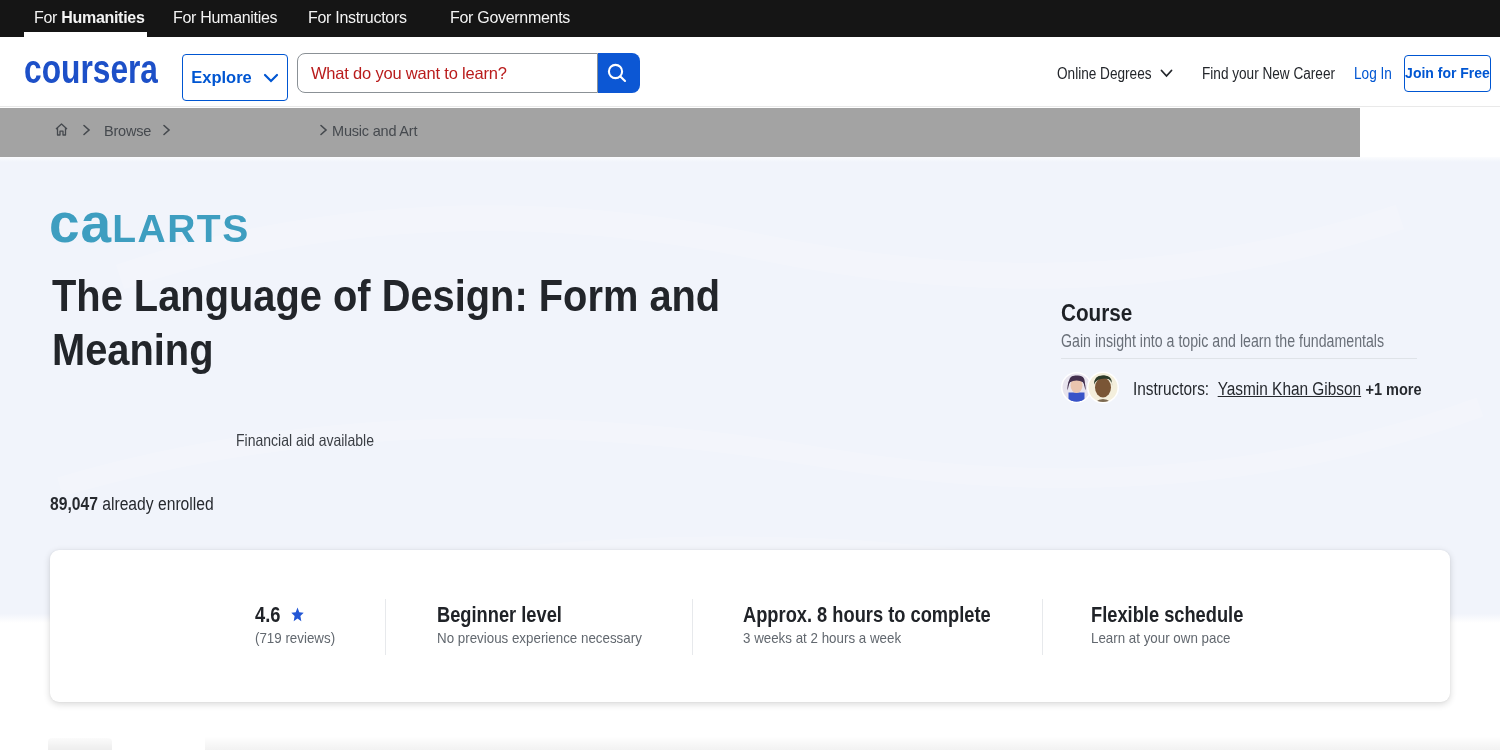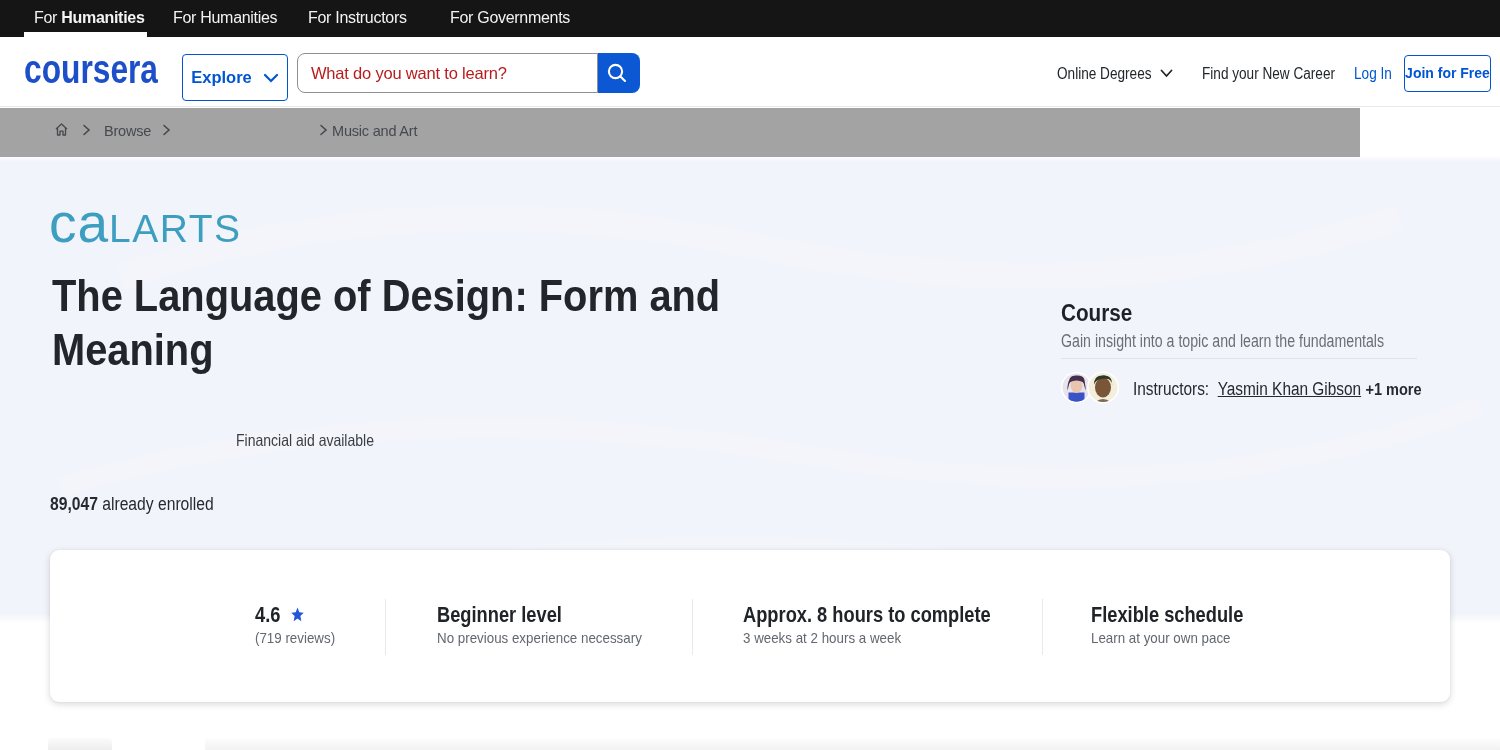--- a/index.html
+++ b/index.html
@@ -35,21 +35,21 @@
 
   
   #crumbs { left:0; top:108px; width:1360px; height:49px; background:#a3a3a3; }
   .crumb { position:absolute; top:0; height:46px; line-height:46px; font-size:14.5px;
     color:#45494e; letter-spacing:-.2px; white-space:nowrap; }
 
   
   #hero { left:0; top:157px; width:1500px; height:466px;
     background:linear-gradient(180deg, rgba(241,244,251,.3) 0, #f1f4fb 5px, #f1f4fb 98%, rgba(241,244,251,0) 100%); }
 
-  #calarts { left:49px; top:201px; color:#3e9ec0; font-weight:normal; white-space:nowrap;
+  #calarts { left:49px; top:201px; color:#3e9ec0; font-weight:bold; white-space:nowrap;
     line-height:45px; }
   #title { left:52px; top:269px; color:#22252a; font-weight:bold; white-space:nowrap;
     font-size:45px; line-height:54px; transform:scaleX(.885); transform-origin:left top; }
 
   #enroll { left:50px; top:410px; width:169px; height:66px; background:#0156d2;
     border-radius:5px; color:#fff; text-align:center; }
   #enroll .l1 { font-size:18.5px; font-weight:bold; margin-top:13px; transform:scaleX(.87); }
   #enroll .l2 { font-size:13.5px; font-weight:bold; margin-top:3px; transform:scaleX(.9); }
   #finaid { left:236px; top:431px; font-size:16.5px; color:#3a3e44; white-space:nowrap;
     transform:scaleX(.85); transform-origin:left center; }

